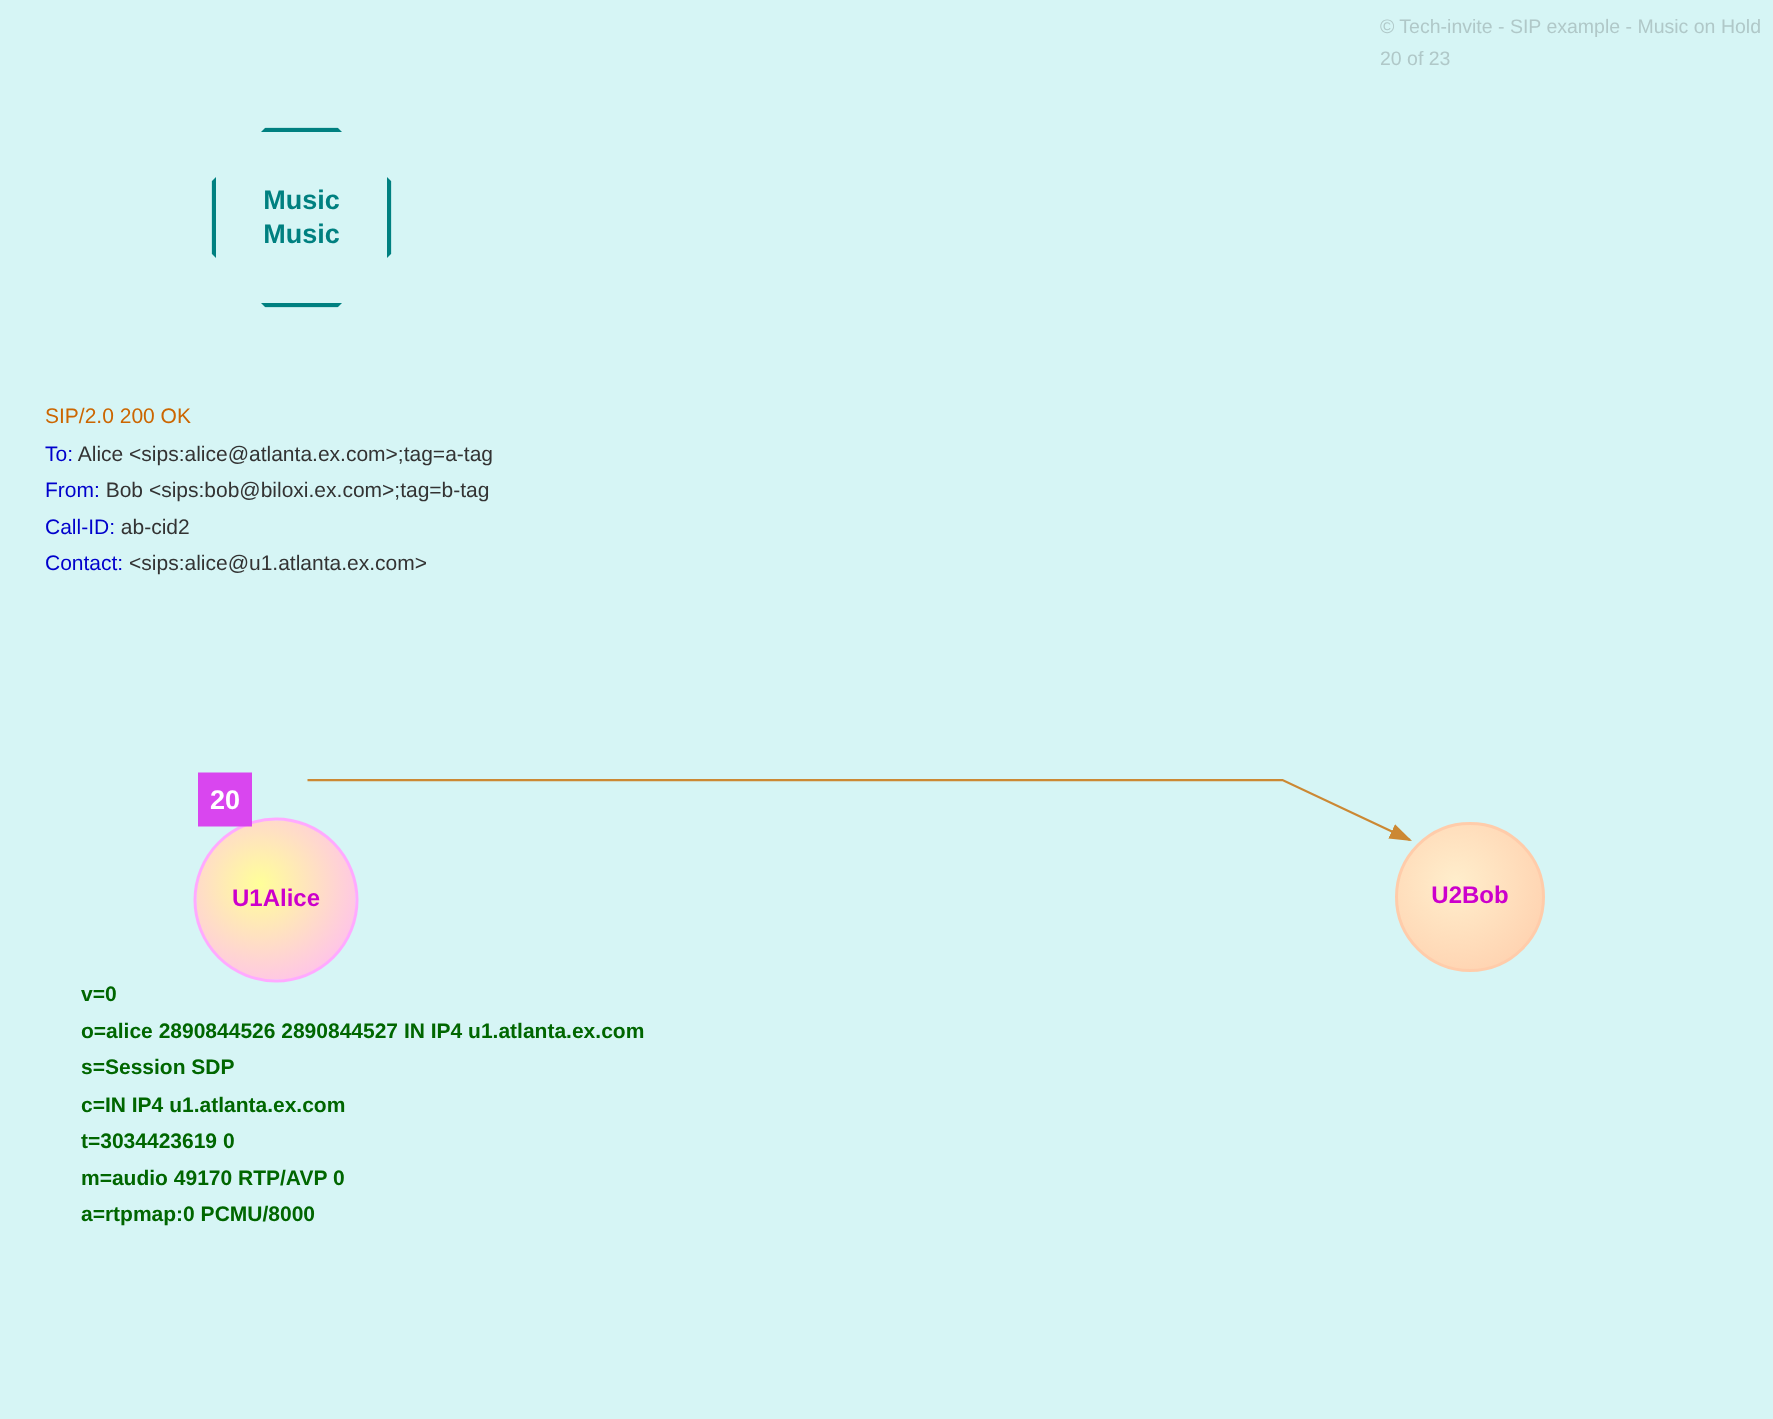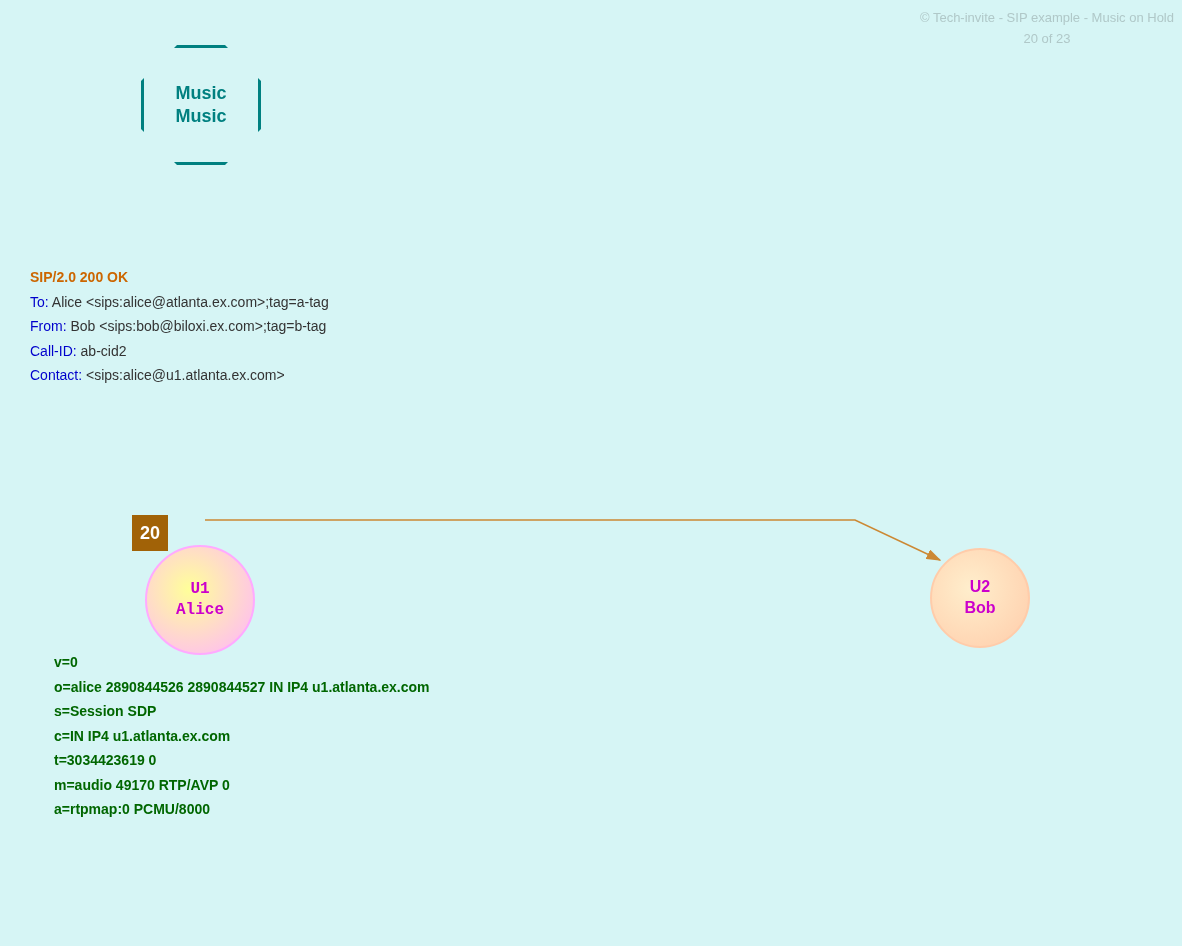--- a/index.html
+++ b/index.html
@@ -12,122 +12,121 @@
       overflow: hidden;
     }
 
     
     #copyright {
       position: absolute;
       top: 8px;
       right: 8px;
       color: #b0c8c8;
       font-size: 13px;
-      text-align: center;
+      text-align: left;
       line-height: 1.6;
     }
 
     
     #music-server {
       position: absolute;
       top: 45px;
       left: 141px;
     }
     .octagon {
       width: 120px;
       height: 120px;
       background-color: #d6f5f5;
       border: 3px solid #008080;
       clip-path: polygon(30% 0%, 70% 0%, 100% 30%, 100% 70%, 70% 100%, 30% 100%, 0% 70%, 0% 30%);
       display: flex;
       align-items: center;
       justify-content: center;
       text-align: center;
+      margin-top: 40px;
     }
     .octagon-label {
       color: #008080;
       font-size: 18px;
       font-weight: bold;
       line-height: 1.3;
     }
 
     
     #sip-message {
       position: absolute;
       top: 265px;
       left: 30px;
       font-size: 14px;
       line-height: 1.75;
     }
     .sip-status {
       color: #cc6600;
-      font-weight: bold;
+      font-weight: normal;
       text-align: right;
     }
     .sip-field-name {
       color: #0000cc;
       font-weight: normal;
     }
     .sip-field-value {
       color: #333;
       margin-top: 13px;
     }
 
     
     #badge {
       position: absolute;
       top: 515px;
       left: 132px;
-      background-color: #a16207;
+      background-color: #d946ef;
       color: white;
       font-size: 18px;
       font-weight: bold;
       width: 36px;
       height: 36px;
       display: flex;
       align-items: center;
       justify-content: center;
       z-index: 10;
     }
 
     
     #alice-circle {
       position: absolute;
       top: 545px;
-      left: 145px;
+      left: 129px;
       width: 110px;
       height: 110px;
       border-radius: 50%;
       background: radial-gradient(circle at 40% 40%, #ffff99, #ffb3ff);
       display: flex;
-      flex-direction: column;
       align-items: center;
       justify-content: center;
       border: 2px solid #ffaaff;
-      font-family: Liberation Mono, monospace;
     }
     #alice-circle .node-label {
       color: #cc00cc;
       font-size: 16px;
       font-weight: bold;
       line-height: 1.3;
       text-align: center;
     }
 
     
     #bob-circle {
       position: absolute;
       top: 548px;
       left: 930px;
       width: 100px;
       height: 100px;
       border-radius: 50%;
       background: radial-gradient(circle at 40% 40%, #ffeecc, #ffccaa);
       display: flex;
-      flex-direction: column;
+      flex-direction: row;
       align-items: center;
       justify-content: center;
       border: 2px solid #ffccaa;
     }
     #bob-circle .node-label {
       color: #cc00cc;
       font-size: 16px;
       font-weight: bold;
       line-height: 1.3;
       text-align: center;

